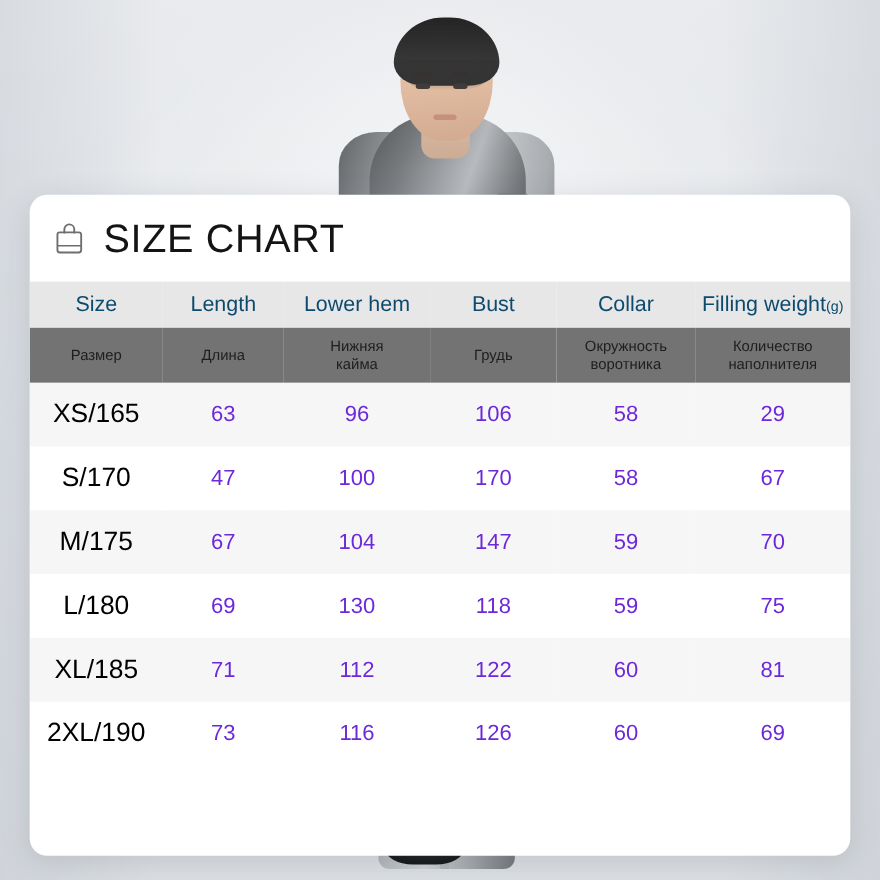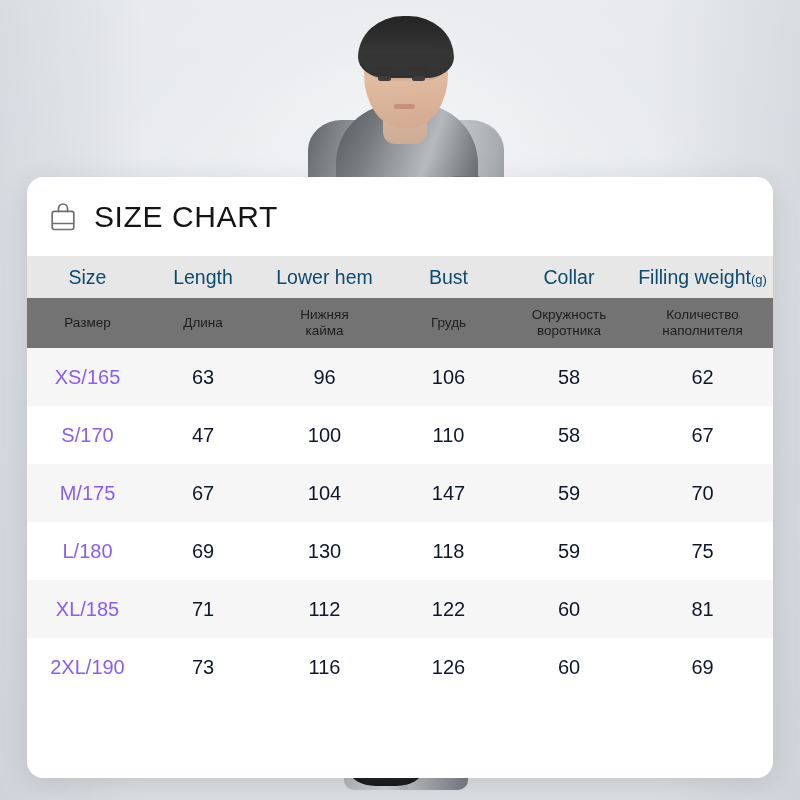--- a/index.html
+++ b/index.html
@@ -183,21 +183,21 @@
     box-sizing: border-box;
   }
   .bag-icon {
     width: 28px;
     height: 30px;
     margin-right: 17px;
     flex: 0 0 auto;
     display: block;
   }
   .title-text {
-    font-size: 30px;
+    font-size: 36px;
     font-weight: 400;
     letter-spacing: 0.6px;
     color: #141414;
     line-height: 1;
     white-space: nowrap;
   }
 
   table.size-table {
     width: 746px;
     border-collapse: collapse;
@@ -240,27 +240,27 @@
     padding: 0 6px;
     text-align: center;
     vertical-align: middle;
     line-height: 1.22;
   }
 
   tr.data-row td {
     height: 58px;
     padding: 0;
     font-size: 20px;
-    color: #0f172a;
+    color: #6d28d9;
     text-align: center;
     vertical-align: middle;
   }
   tr.data-row td.col-size {
-    color: #8b5cf6;
-    font-size: 20px;
+    color: #000000;
+    font-size: 24px;
   }
   tr.data-row.alt { background: #f6f6f6; }
   tr.data-row.plain { background: #ffffff; }
 </style>
 </head>
 <body>
 
 <div id="stage">
 
   <div class="photo-bg">
@@ -327,27 +327,27 @@
           <td>Количество<br>наполнителя</td>
         </tr>
       </tbody>
       <tbody id="rows-body">
           <tr class="data-row alt">
             <td class="col-size">XS/165</td>
             <td>63</td>
             <td>96</td>
             <td>106</td>
             <td>58</td>
-            <td>62</td>
+            <td>29</td>
           </tr>
           <tr class="data-row plain">
             <td class="col-size">S/170</td>
             <td>47</td>
             <td>100</td>
-            <td>110</td>
+            <td>170</td>
             <td>58</td>
             <td>67</td>
           </tr>
           <tr class="data-row alt">
             <td class="col-size">M/175</td>
             <td>67</td>
             <td>104</td>
             <td>147</td>
             <td>59</td>
             <td>70</td>

